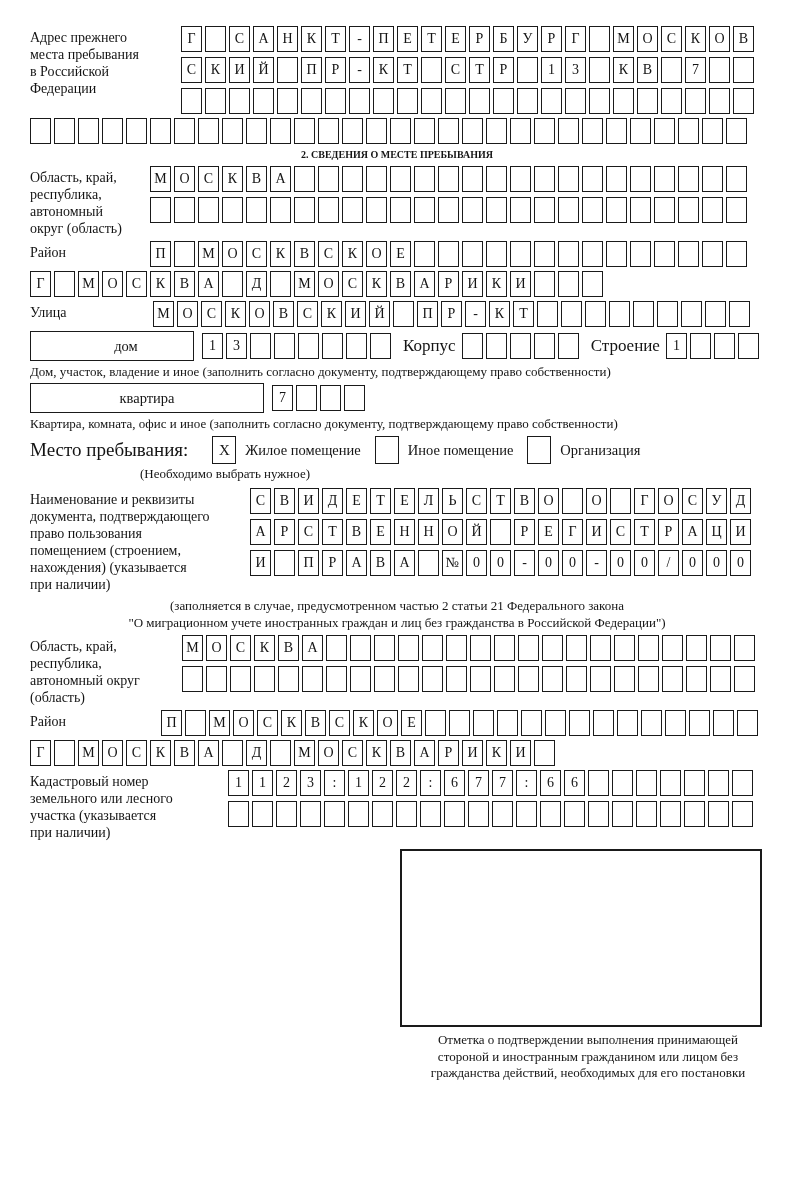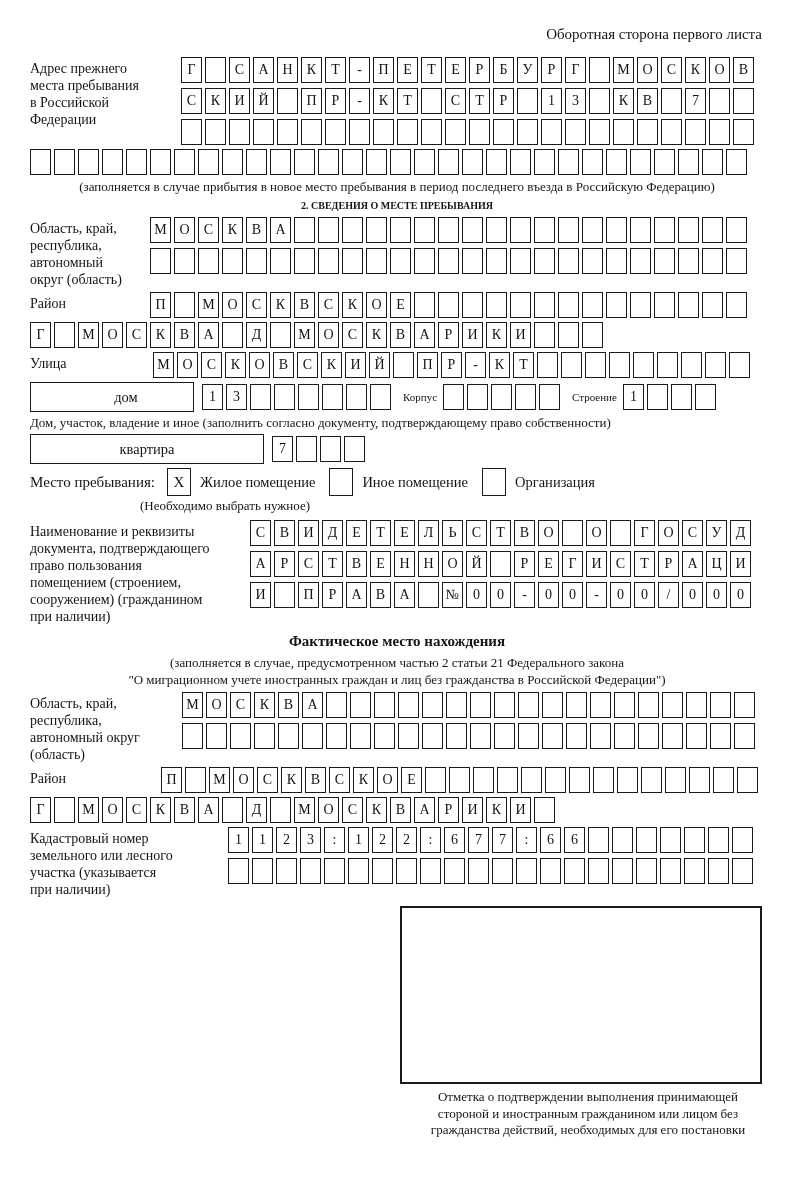--- a/index.html
+++ b/index.html
@@ -37,39 +37,38 @@
   .sub-title { font-weight:bold; text-align:center; font-size:15px; margin:8px 0 4px 0; }
 
   .house-row, .apt-row { display:flex; align-items:center; margin-bottom:3px; }
   .longbox {
     flex:none; height:30px; border:1.5px solid #1a1a1a;
     display:flex; align-items:center; justify-content:center;
     font-size:14.5px; margin-right:8px;
   }
   .dom-box { width:164px;padding-left:28px; }
   .apt-box { width:234px; }
-  .inline-label { font-size:11px; padding:0 6px 0 12px; white-space:nowrap; }
+  .inline-label { font-size:17px; padding:0 6px 0 12px; white-space:nowrap; }
 
   .stay-row { display:flex; align-items:center; margin:4px 0 2px 0; }
-  .stay-row .label-inline { font-size:15px; margin-right:12px; white-space:nowrap; }
+  .stay-row .label-inline { font-size:19px; margin-right:24px; white-space:nowrap; }
   .opt-label { font-size:14.5px; margin:0 14px 0 9px; white-space:nowrap; }
   .note { margin-left:110px; margin-bottom:6px; }
 
   .caption-lines { text-align:center; font-size:13px; line-height:17px; margin-bottom:4px; }
 
   .stamp-wrap { margin:8px 0 0 370px; width:376px; }
   .stamp-box { width:362px; height:178px; border:2px solid #1a1a1a; background:#fff; }
   .stamp-caption { width:376px; text-align:center; font-size:13px; line-height:16.5px; margin-top:5px; }
 </style>
 </head>
 <body>
 
 <div class="page">
 
-  <div class="header-note">Оборотная сторона первого листа</div>
 
   <div class="field">
     <div class="label w151">
         <div class="line">Адрес прежнего</div>
         <div class="line">места пребывания</div>
         <div class="line">в Российской</div>
         <div class="line">Федерации</div>
       </div>
     <div class="rows">
         <div class="boxrow">
@@ -177,21 +176,20 @@
       <div class="cell"></div>
       <div class="cell"></div>
       <div class="cell"></div>
       <div class="cell"></div>
       <div class="cell"></div>
       <div class="cell"></div>
       <div class="cell"></div>
       <div class="cell"></div>
       <div class="cell"></div>
     </div>
-  <div class="caption center">(заполняется в случае прибытия в новое место пребывания в период последнего въезда в Российскую Федерацию)</div>
 
   <div class="section-title">2. СВЕДЕНИЯ О МЕСТЕ ПРЕБЫВАНИЯ</div>
 
   <div class="field">
     <div class="label w120">
         <div class="line">Область, край,</div>
         <div class="line">республика,</div>
         <div class="line">автономный</div>
         <div class="line">округ (область)</div>
       </div>
@@ -382,39 +380,40 @@
 
   <div class="apt-row">
     <div class="longbox apt-box">квартира</div>
     <div class="boxrow">
         <div class="cell">7</div>
         <div class="cell"></div>
         <div class="cell"></div>
         <div class="cell"></div>
       </div>
   </div>
+  <div class="caption">Квартира, комната, офис и иное (заполнить согласно документу, подтверждающему право собственности)</div>
 
   <div class="stay-row">
     <span class="label-inline">Место пребывания:</span>
     <div class="cell checkbox">X</div>
     <span class="opt-label">Жилое помещение</span>
     <div class="cell checkbox"></div>
     <span class="opt-label">Иное помещение</span>
     <div class="cell checkbox"></div>
     <span class="opt-label">Организация</span>
   </div>
   <div class="caption note">(Необходимо выбрать нужное)</div>
 
   <div class="field">
     <div class="label w220">
         <div class="line">Наименование и реквизиты</div>
         <div class="line">документа, подтверждающего</div>
         <div class="line">право пользования</div>
         <div class="line">помещением (строением,</div>
-        <div class="line">сооружением) (гражданином</div>
+        <div class="line">нахождения) (указывается</div>
         <div class="line">при наличии)</div>
       </div>
     <div class="rows">
         <div class="boxrow">
           <div class="cell">С</div>
           <div class="cell">В</div>
           <div class="cell">И</div>
           <div class="cell">Д</div>
           <div class="cell">Е</div>
           <div class="cell">Т</div>
@@ -476,21 +475,20 @@
           <div class="cell">0</div>
           <div class="cell">0</div>
           <div class="cell">/</div>
           <div class="cell">0</div>
           <div class="cell">0</div>
           <div class="cell">0</div>
         </div>
       </div>
   </div>
 
-  <div class="sub-title">Фактическое место нахождения</div>
   <div class="caption-lines">
       <div class="line">(заполняется в случае, предусмотренном частью 2 статьи 21 Федерального закона</div>
       <div class="line">"О миграционном учете иностранных граждан и лиц без гражданства в Российской Федерации")</div>
     </div>
 
   <div class="field">
     <div class="label w152">
         <div class="line">Область, край,</div>
         <div class="line">республика,</div>
         <div class="line">автономный округ</div>

